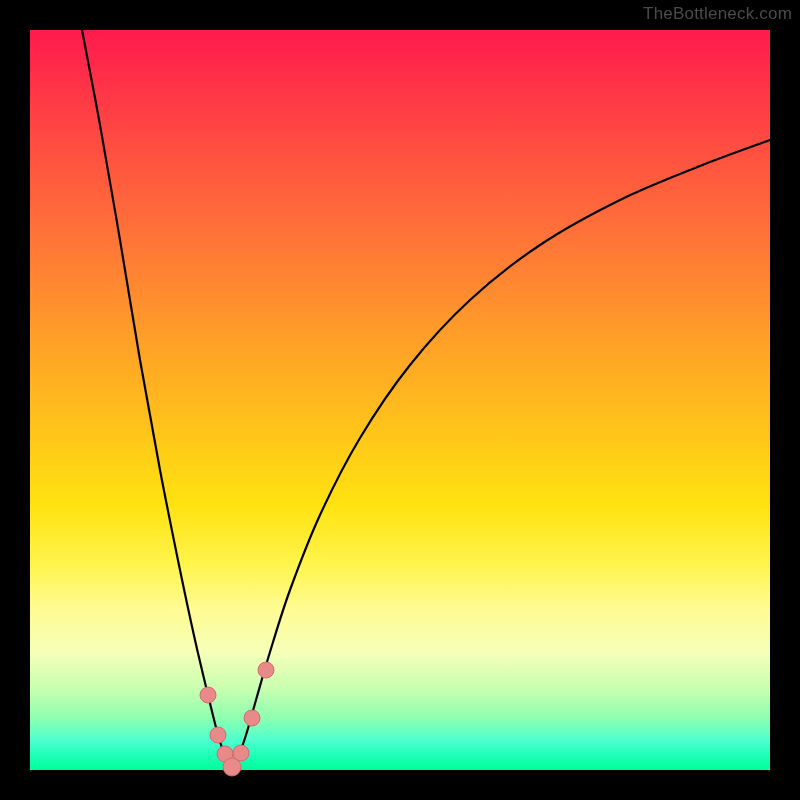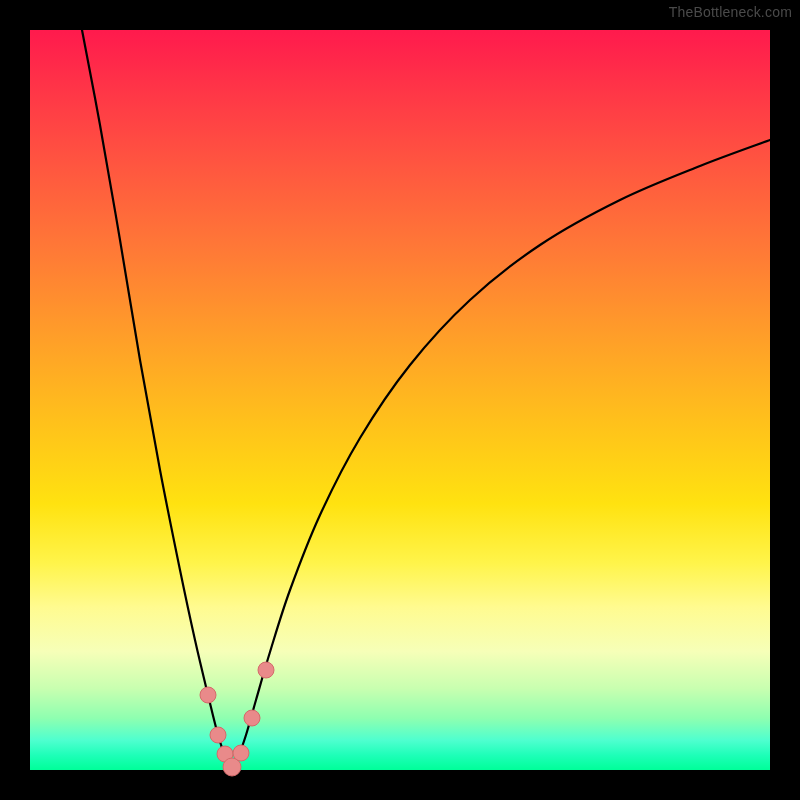--- a/index.html
+++ b/index.html
@@ -44,21 +44,21 @@
     position: absolute;
     left: 0; top: 0;
     width: 100%; height: 100%;
     overflow: visible;
   }
   .watermark {
     position: absolute;
     top: 4px;
     right: 8px;
     font-family: Arial, Helvetica, sans-serif;
-    font-size: 14px;
+    font-size: 17px;
     color: #4a4a4a;
     letter-spacing: 0.2px;
     user-select: none;
   }
 </style>
 </head>
 <body>
 
 <div class="frame">
   <div class="gradient"></div>

